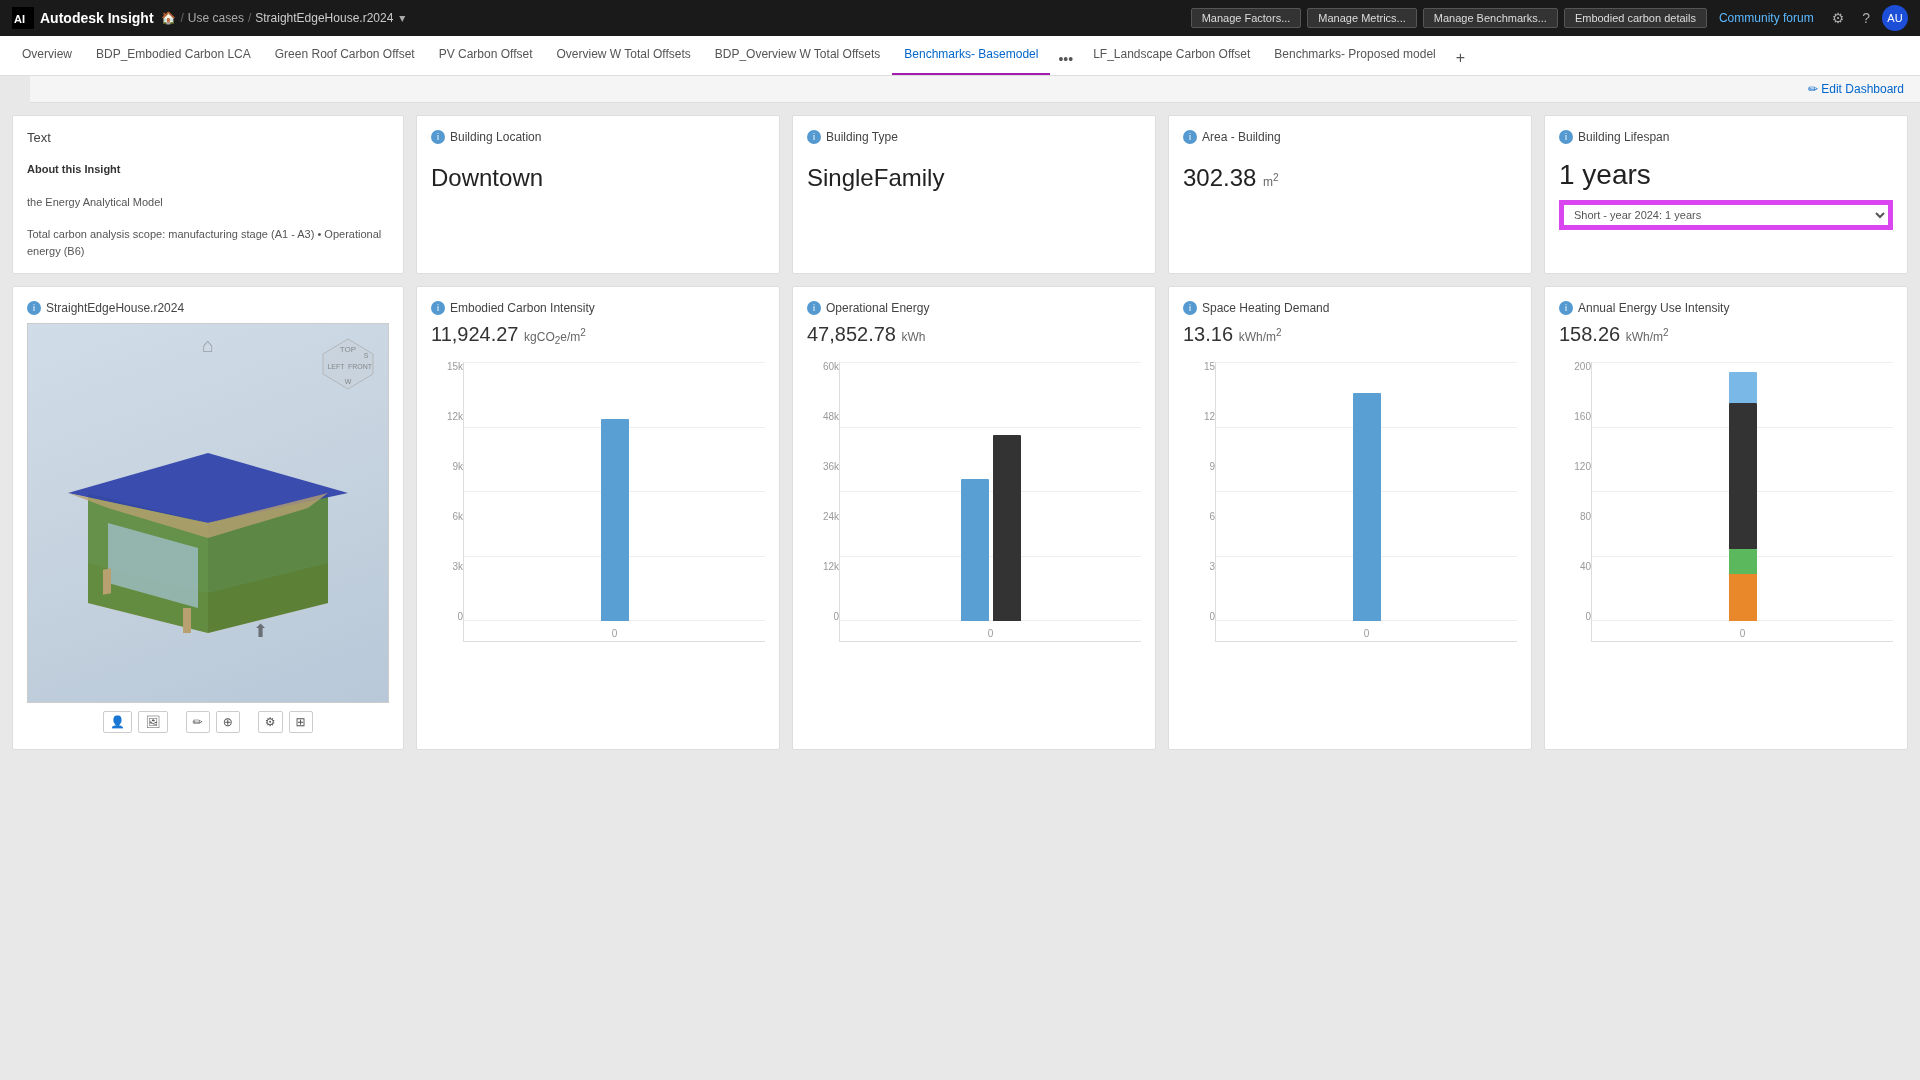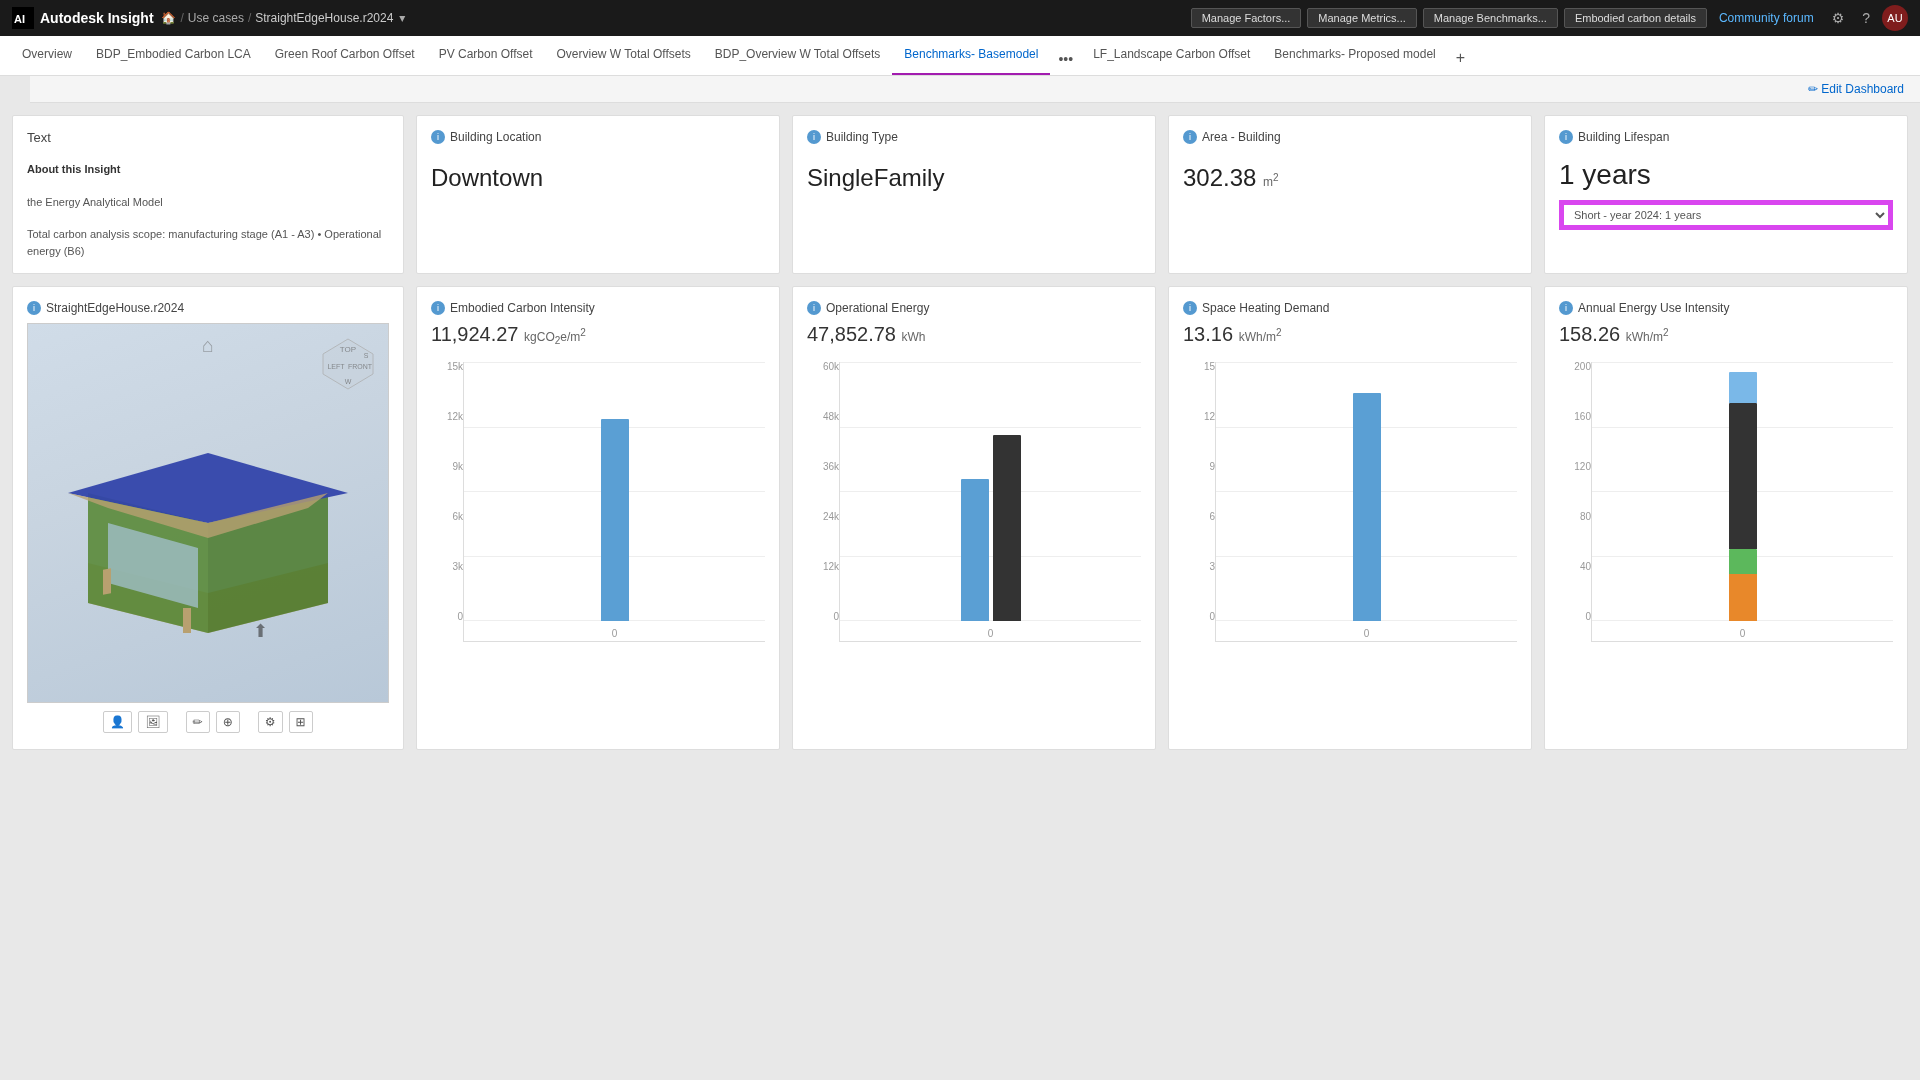--- a/index.html
+++ b/index.html
@@ -63,21 +63,21 @@
       border: none;
       color: #aaa;
       font-size: 14px;
       cursor: pointer;
       padding: 2px 6px;
     }
     .avatar {
       width: 26px;
       height: 26px;
       border-radius: 50%;
-      background: #7f1d1d;
+      background: #1d4ed8;
       display: flex;
       align-items: center;
       justify-content: center;
       color: white;
       font-size: 11px;
       cursor: pointer;
     }
 
     
     .tab-bar {

